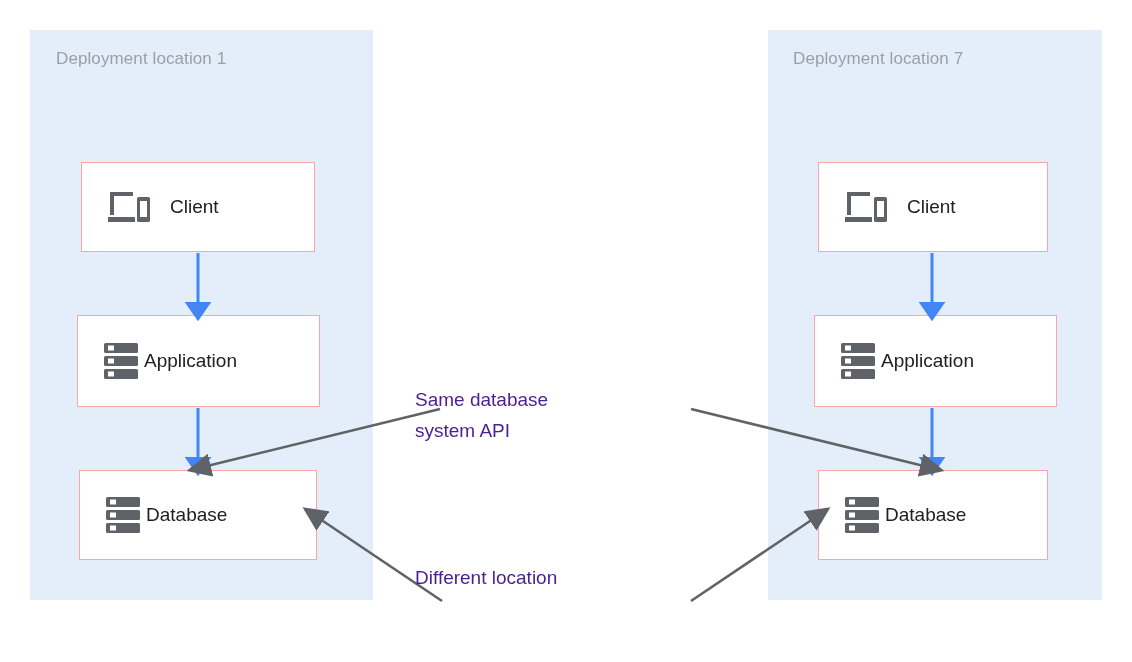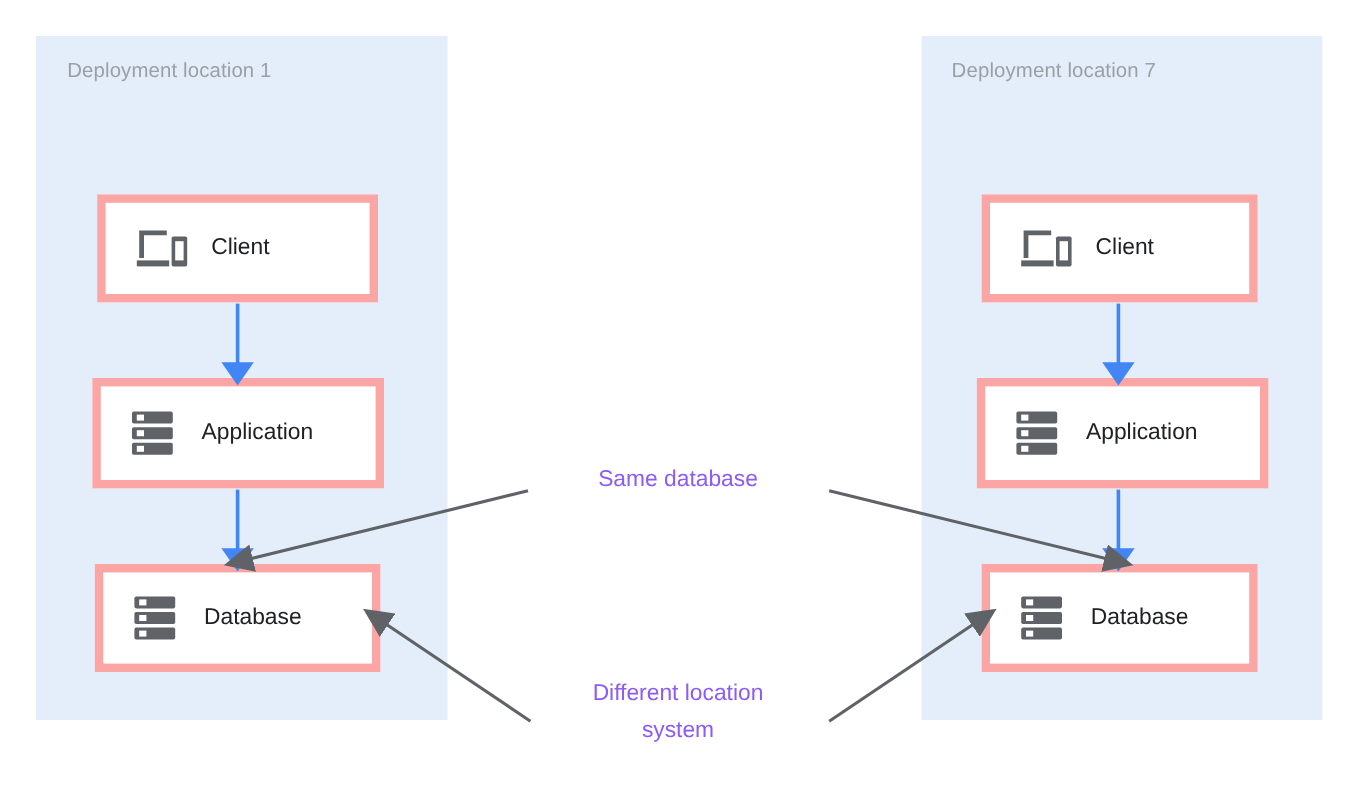--- a/index.html
+++ b/index.html
@@ -4,35 +4,35 @@
 <style>
   html,body{margin:0;padding:0;background:#ffffff;}
   body{width:1132px;height:662px;overflow:hidden;
        font-family:"Liberation Sans","DejaVu Sans",sans-serif;}
   #canvas{position:relative;width:1132px;height:556px;background:#ffffff;}
 
   .zone{position:absolute;background:#e4eefa;}
   .zone-title{position:absolute;font-size:17px;color:#9aa0a6;
               letter-spacing:0.1px;white-space:nowrap;}
 
-  .node{position:absolute;background:#ffffff;border:7px solid #fca5a5;
+  .node{position:absolute;background:#ffffff;border:1px solid #fca5a5;
         box-sizing:border-box;display:flex;align-items:center;}
   .node .ico{flex:0 0 auto;display:flex;align-items:center;justify-content:center;}
   .node .lbl{font-size:19px;color:#202124;white-space:nowrap;}
 
   
   .node.client .ico{width:58px;margin-left:18px;}
   .node.client .lbl{margin-left:12px;}
   .node.server .ico{width:46px;margin-left:20px;}
-  .node.server .lbl{margin-left:18px;}
+  .node.server .lbl{}
 
   svg.overlay{position:absolute;left:0;top:0;width:1132px;height:662px;
               pointer-events:none;}
 
-  .anno{position:absolute;font-size:19px;color:#8b5cf6;text-align:center;
+  .anno{position:absolute;font-size:19px;color:#4c1d95;
         line-height:31px;white-space:nowrap;}
 </style>
 </head>
 <body>
 
 <div id="canvas">
 
   <div class="zone" style="left:30px;top:30px;width:343px;height:570px;"></div>
   <div class="zone-title" style="left:56px;top:49px;">Deployment location 1</div>
 
@@ -155,20 +155,20 @@
       <line x1="442" y1="601" x2="320" y2="519" stroke="#5f6368" stroke-width="2.6" marker-end="url(#grayhead)"></line>
     </g>
 
     <g>
       <line x1="691" y1="601" x2="813" y2="519" stroke="#5f6368" stroke-width="2.6" marker-end="url(#grayhead)"></line>
     </g>
   </svg>
 
   <div class="anno" style="left:415px;top:384px;width:300px;">
     <div>Same database</div>
+    <div>system API</div>
   </div>
 
   <div class="anno" style="left:415px;top:562px;width:300px;">
     <div>Different location</div>
-    <div>system</div>
   </div>
 
 </div>
 
 </body></html>

